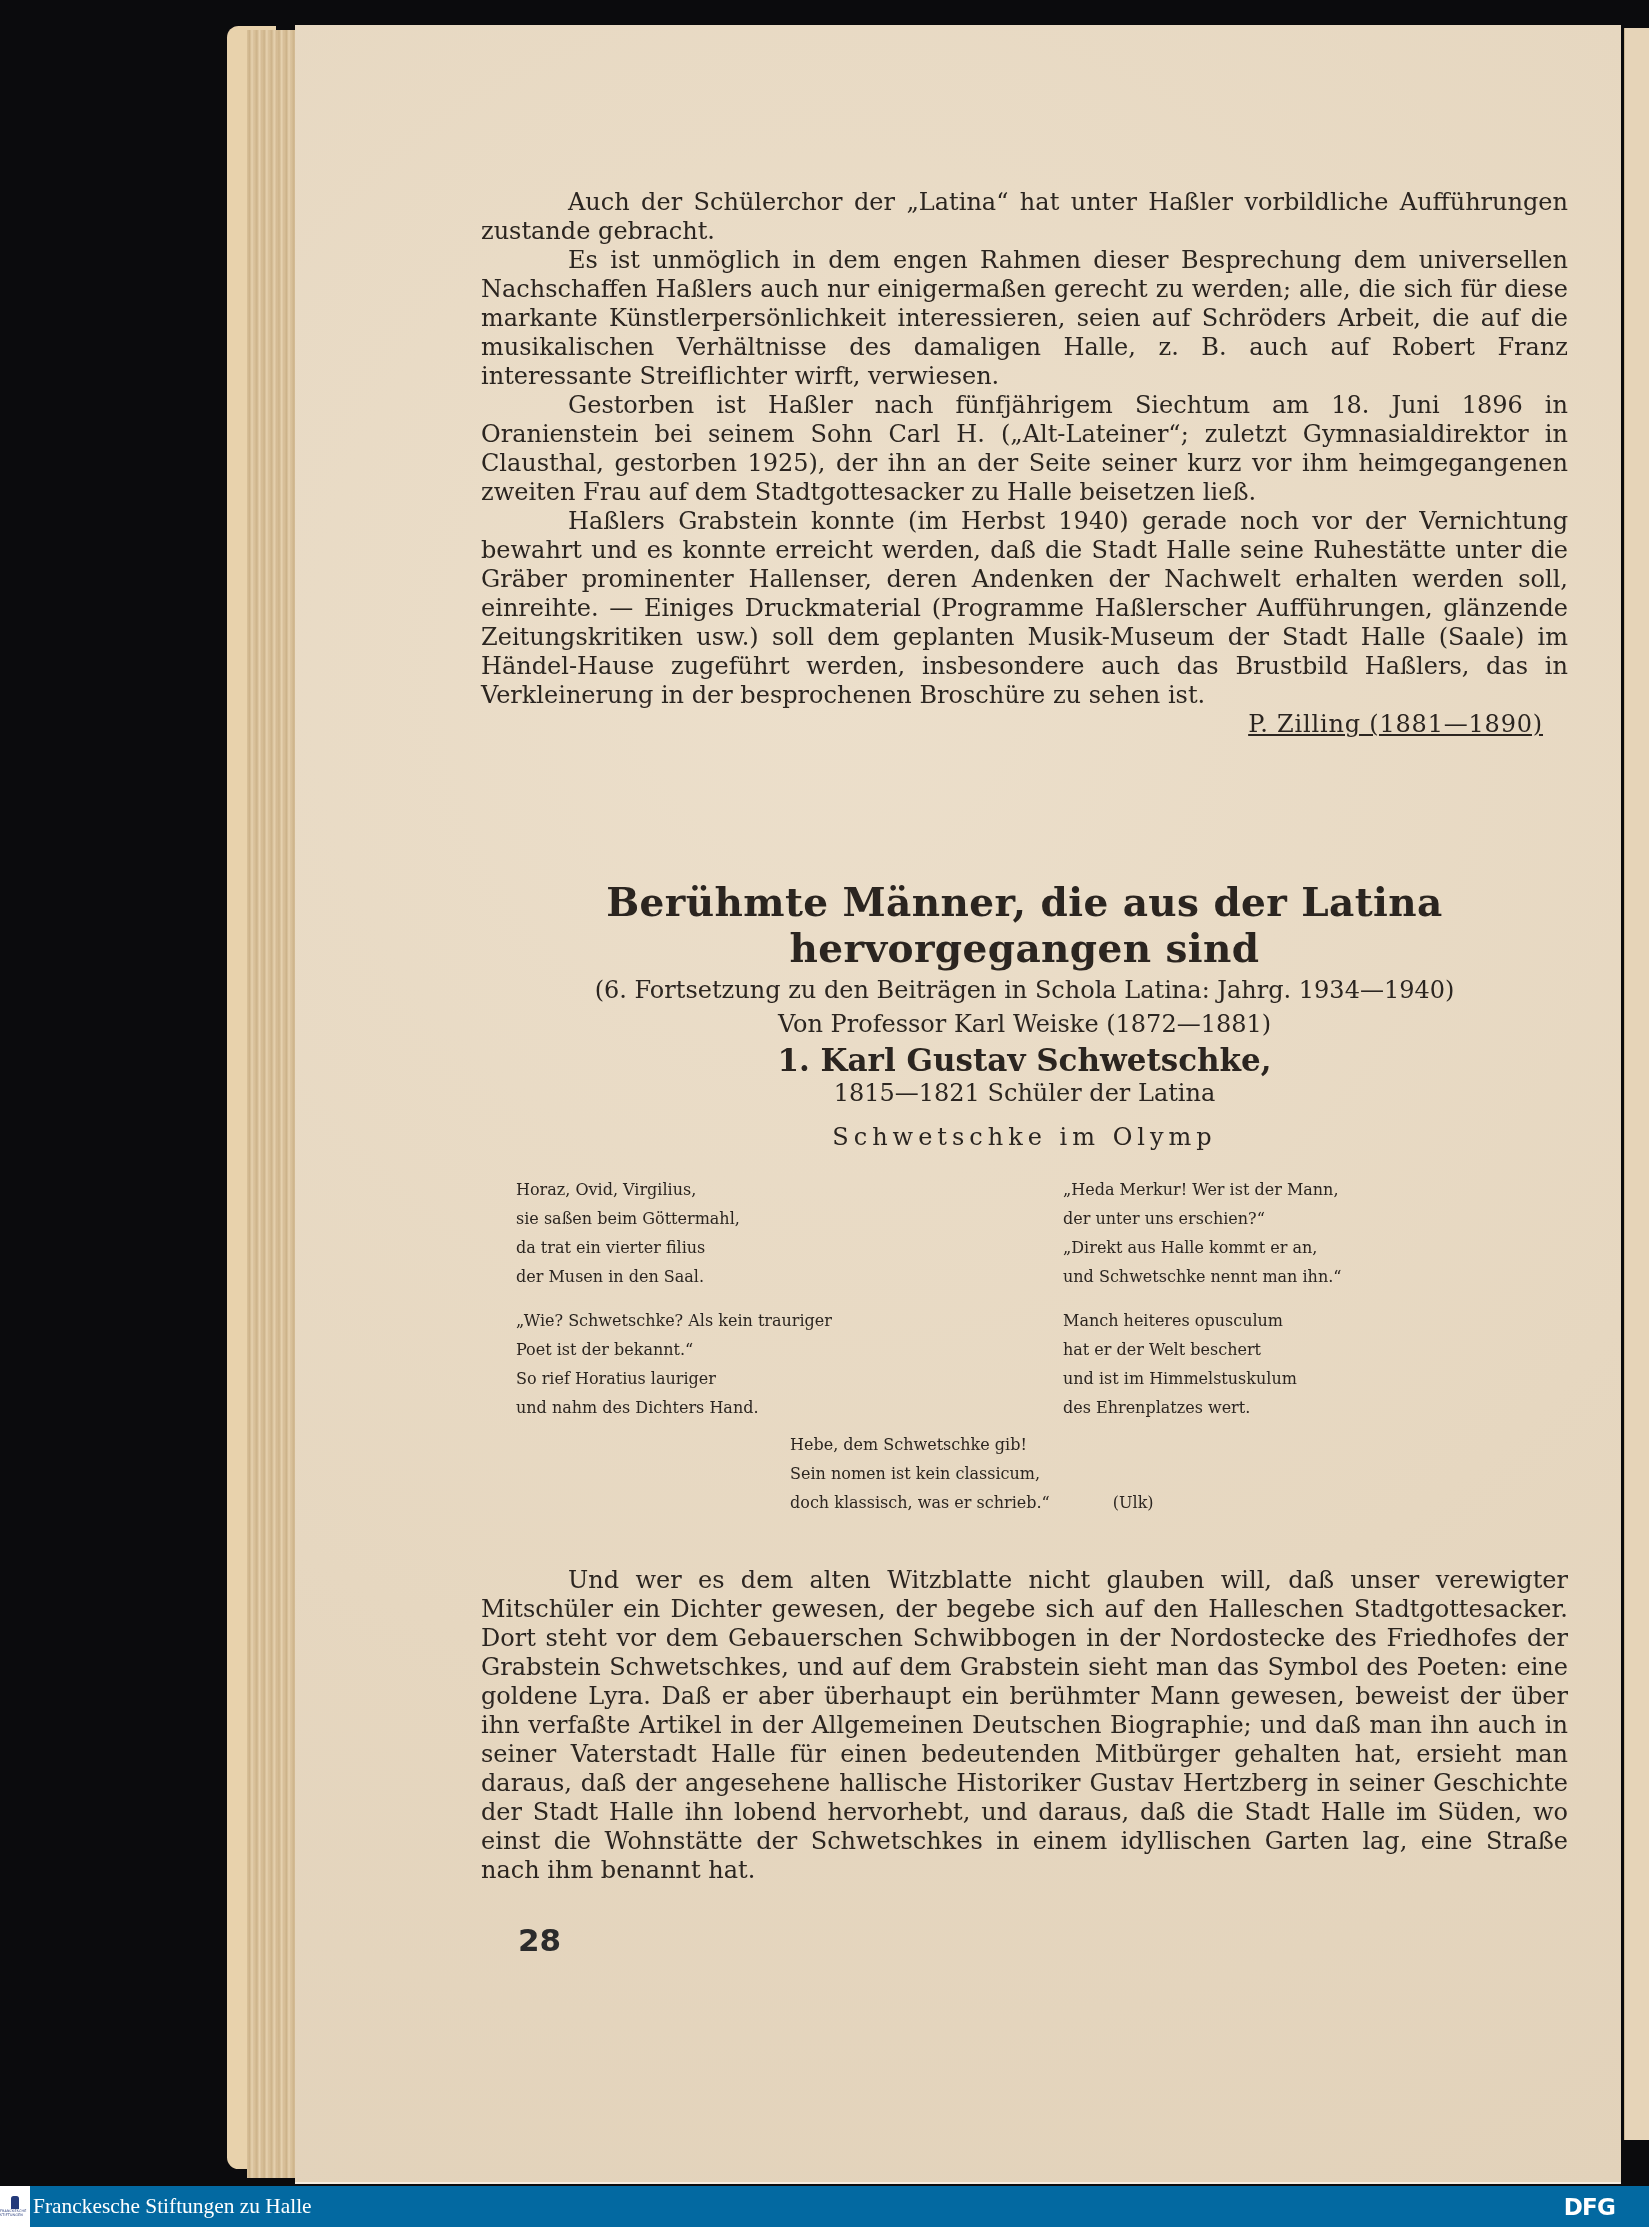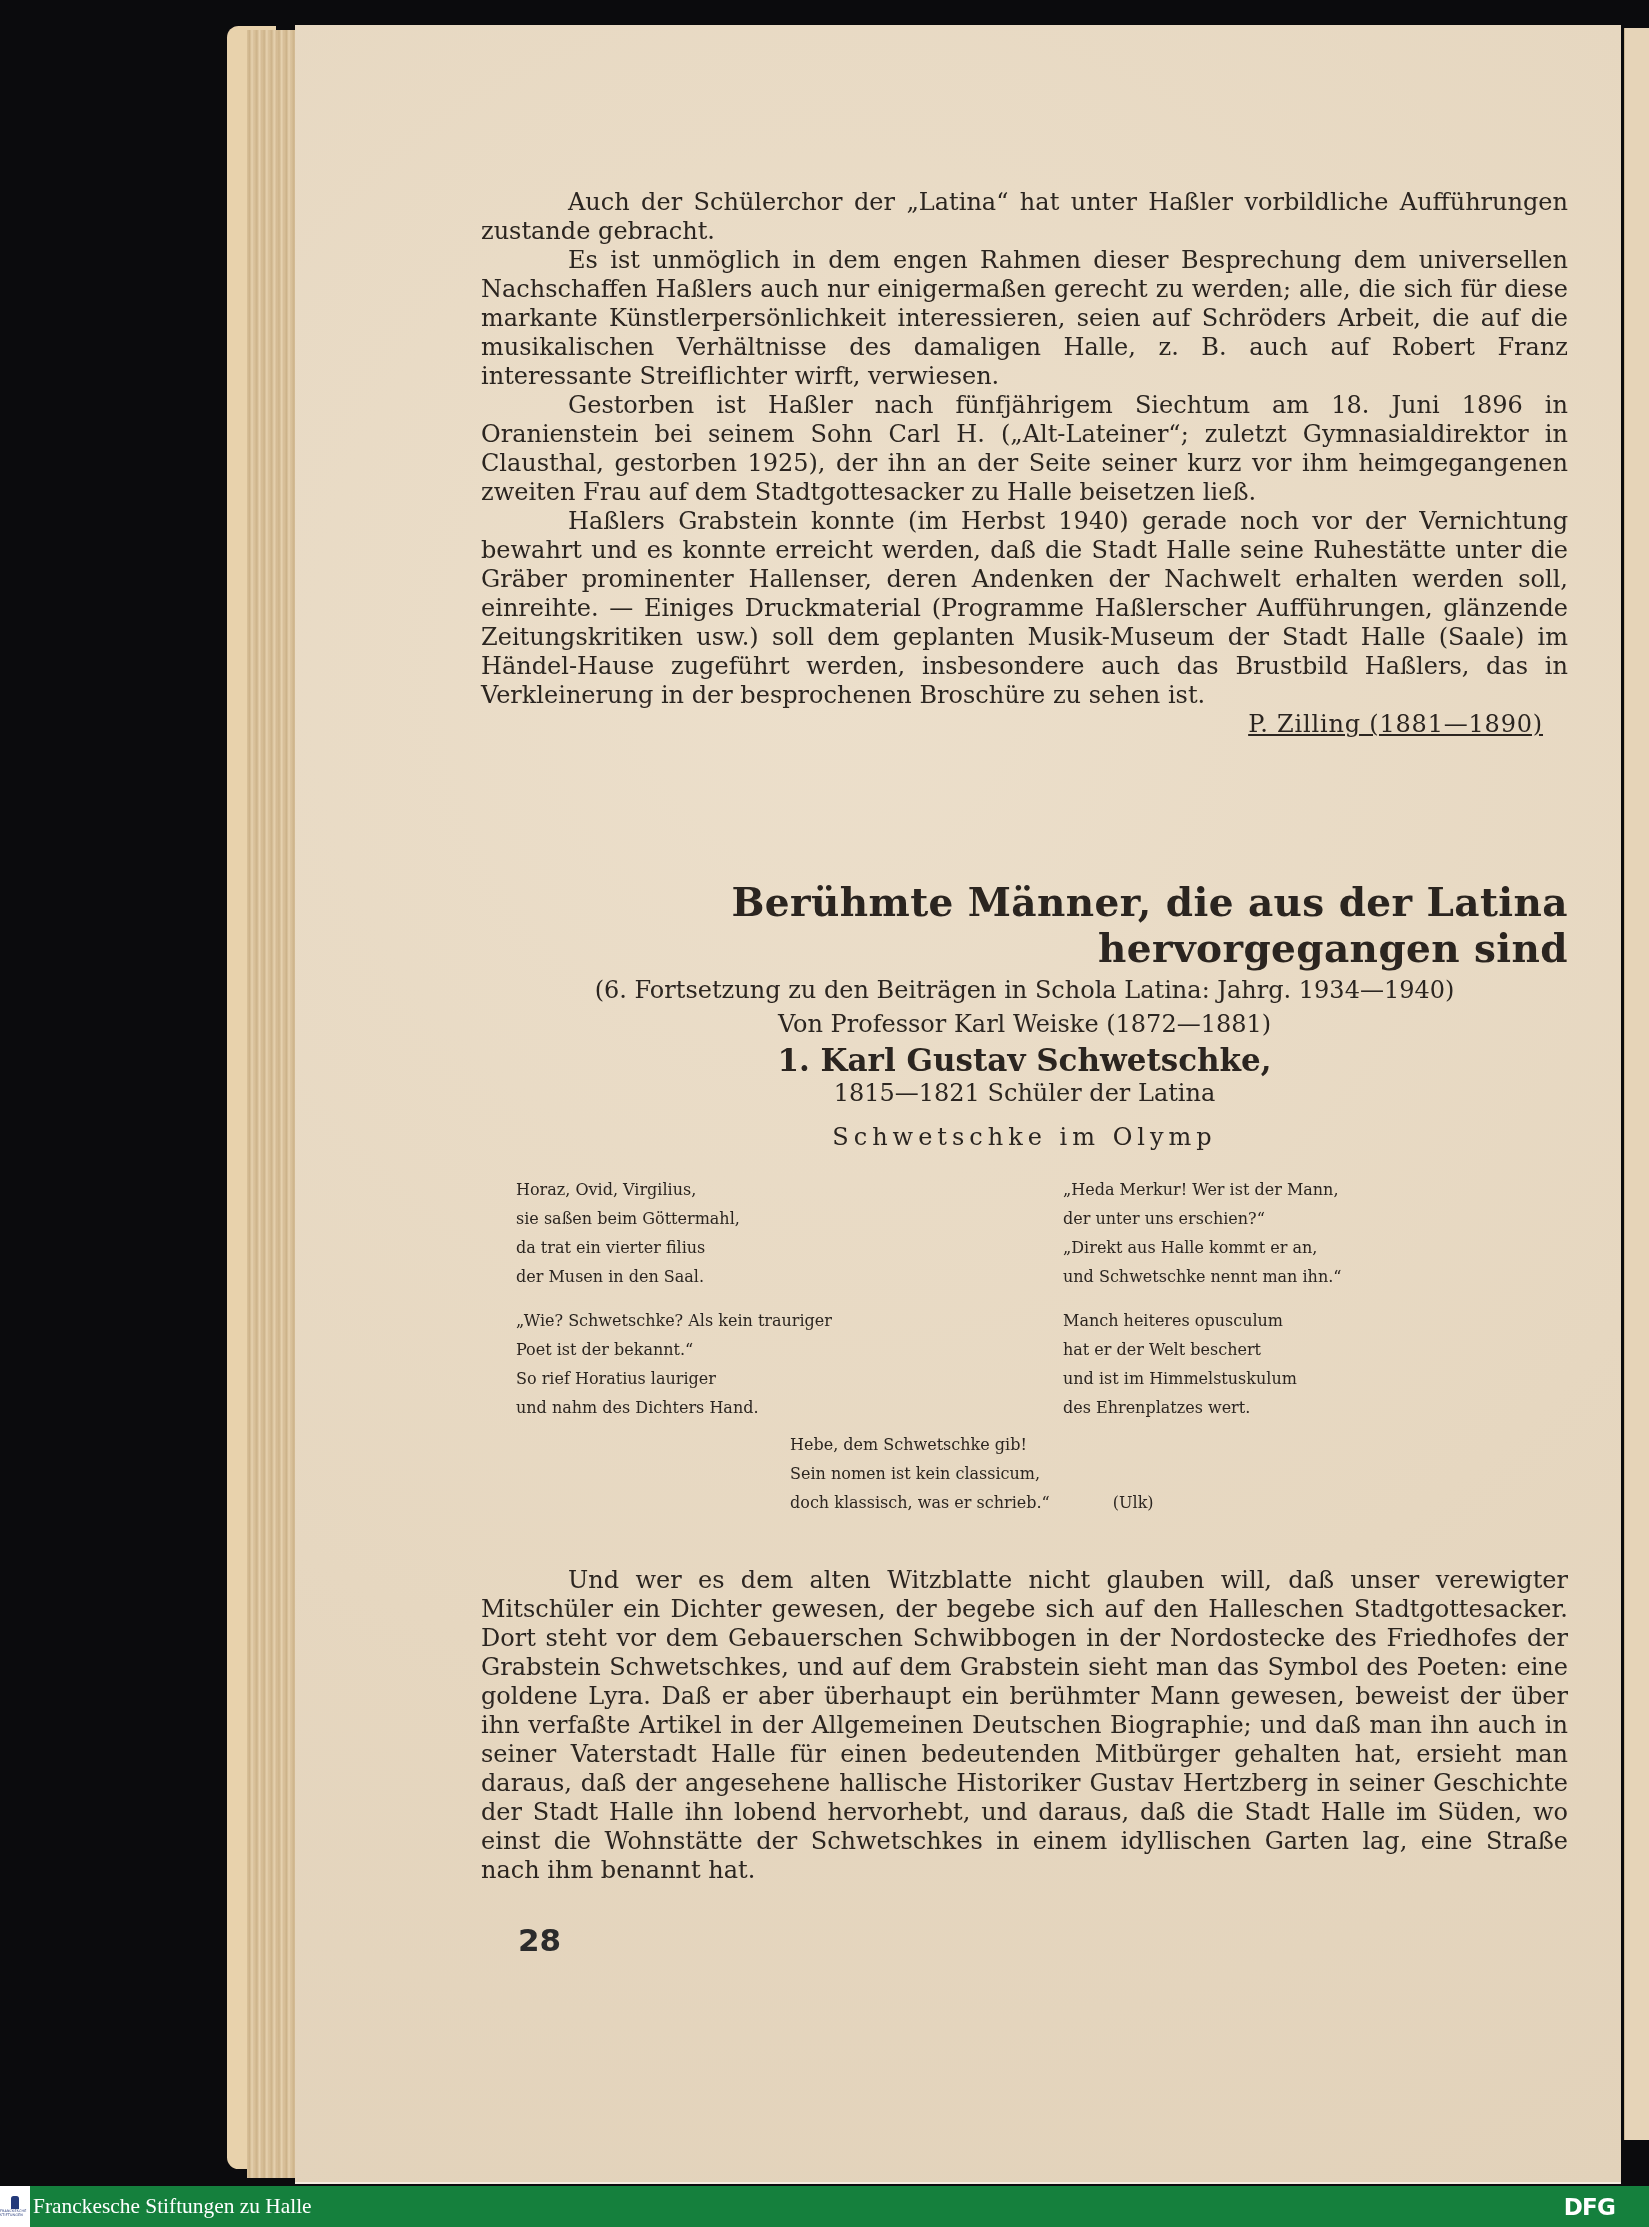--- a/index.html
+++ b/index.html
@@ -32,34 +32,34 @@
     position: absolute; left: 481px; top: 0; width: 1087px;
     font-family: "DejaVu Serif", serif;
     font-size: 24px; line-height: 29px; color: #2b2520;
     text-align: justify;
   }
   .block { position: absolute; left: 0; width: 1087px; }
   .para { margin: 0; text-indent: 87px; text-align: justify; }
   .sig { text-align: right; padding-right: 25px; letter-spacing: 0.8px; text-decoration: underline; }
   .heading {
     font-family: "DejaVu Serif", serif; font-weight: bold;
-    font-size: 39px; line-height: 46px; text-align: right; letter-spacing: 0.4px;
+    font-size: 39px; line-height: 46px; text-align: center; letter-spacing: 0.4px;
   }
   .centered { text-align: center; }
   .name-heading { font-size: 31px; line-height: 38px; font-weight: bold; text-align: center; }
   .spaced { letter-spacing: 5px; }
   .poem-col { position: absolute; font-size: 16px; line-height: 29px; text-align: left; white-space: nowrap; }
   .stanza { margin-bottom: 15px; }
   .page-number {
     position: absolute; left: 518px; top: 1922px;
     font-family: "DejaVu Sans", sans-serif; font-size: 31px; font-weight: bold; color: #2b2b2b;
   }
   
   .footer {
-    position: absolute; left: 0; top: 2186px; width: 1650px; height: 41px; background: #15803d;
+    position: absolute; left: 0; top: 2186px; width: 1650px; height: 41px; background: #0369a1;
   }
   .footer-logo {
     position: absolute; left: 0; top: 0; width: 30px; height: 41px; background: #ffffff;
     display: flex; flex-direction: column; align-items: center; justify-content: center;
   }
   .footer-logo .fig { width: 8.2px; height: 13.2px; background: #243a7a; border-radius: 2.5px 2.5px 0 0; }
   .footer-logo .lbl { font-family: "DejaVu Sans", sans-serif; font-size: 3.3px; color: #243a7a; letter-spacing: 0.2px; }
   .footer-text {
     position: absolute; left: 33px; top: 8.2px;
     font-family: "Liberation Serif", serif; font-size: 21.4px; color: #ffffff;

